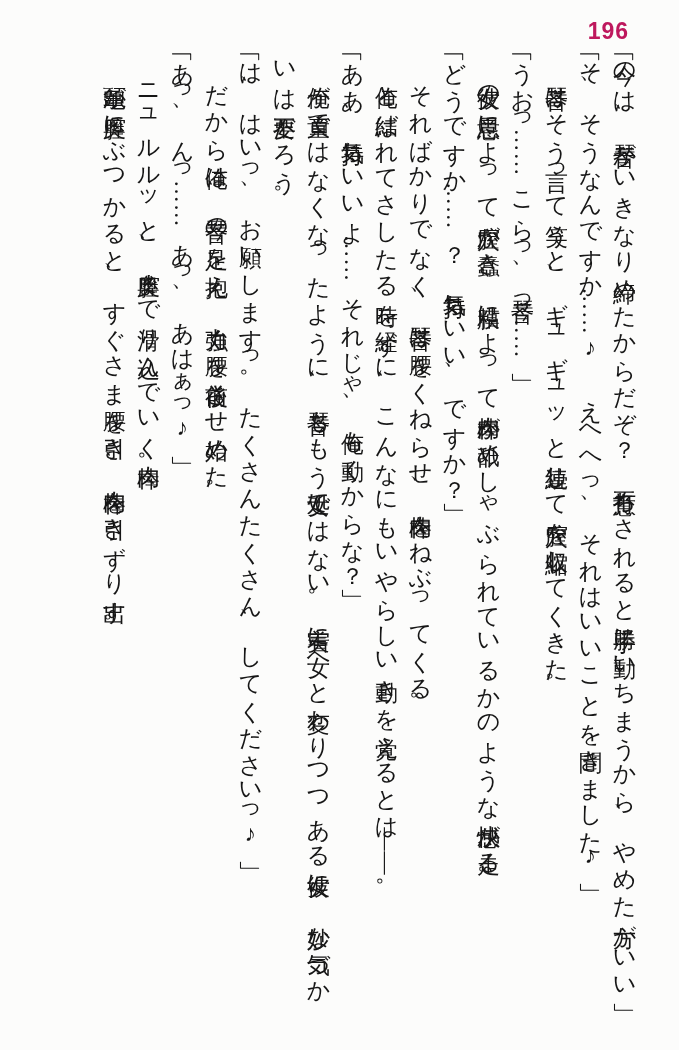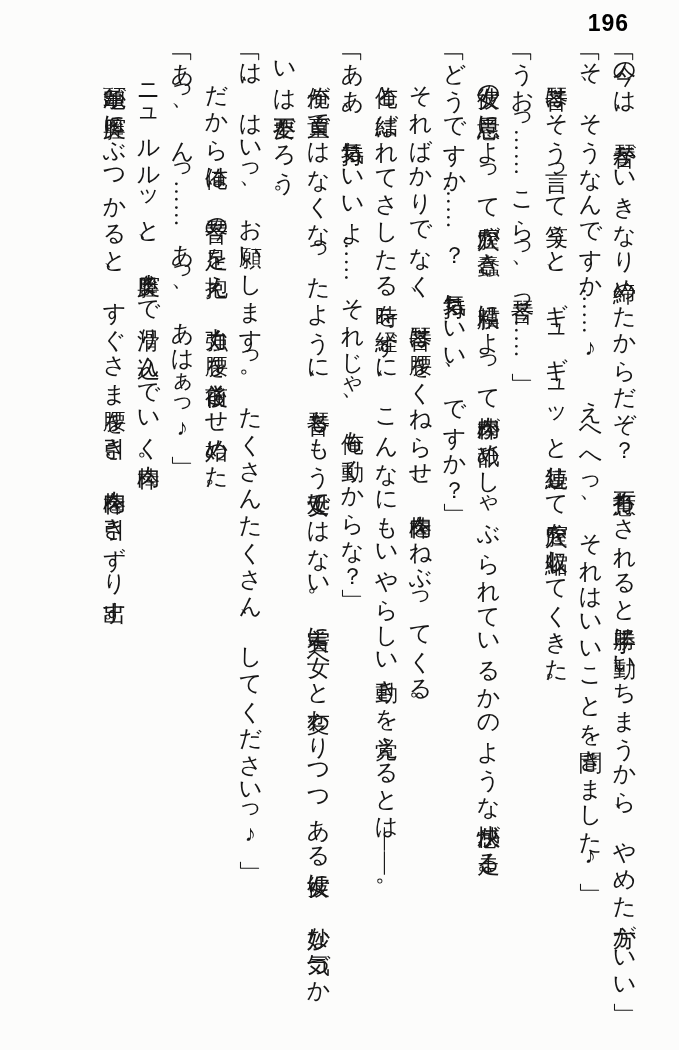--- a/index.html
+++ b/index.html
@@ -15,27 +15,27 @@
   .page {
     position: relative;
     width: 679px;
     height: 1050px;
     background: #fcfcfb;
     overflow: hidden;
     color: #161616;
   }
   .page-number {
     position: absolute;
-    top: 10px;
+    top: 18px;
     right: 50px;
     font-family: "Liberation Sans", "DejaVu Sans", sans-serif;
     font-size: 23px;
     font-weight: 600;
     letter-spacing: 1px;
-    color: #000000;
+    color: #be185d;
   }
   .text-block {
     position: absolute;
     top: 46px;
     right: 38px;
     height: 956px;
     writing-mode: vertical-rl;
     text-orientation: mixed;
     font-size: 23px;
     line-height: 34px;

